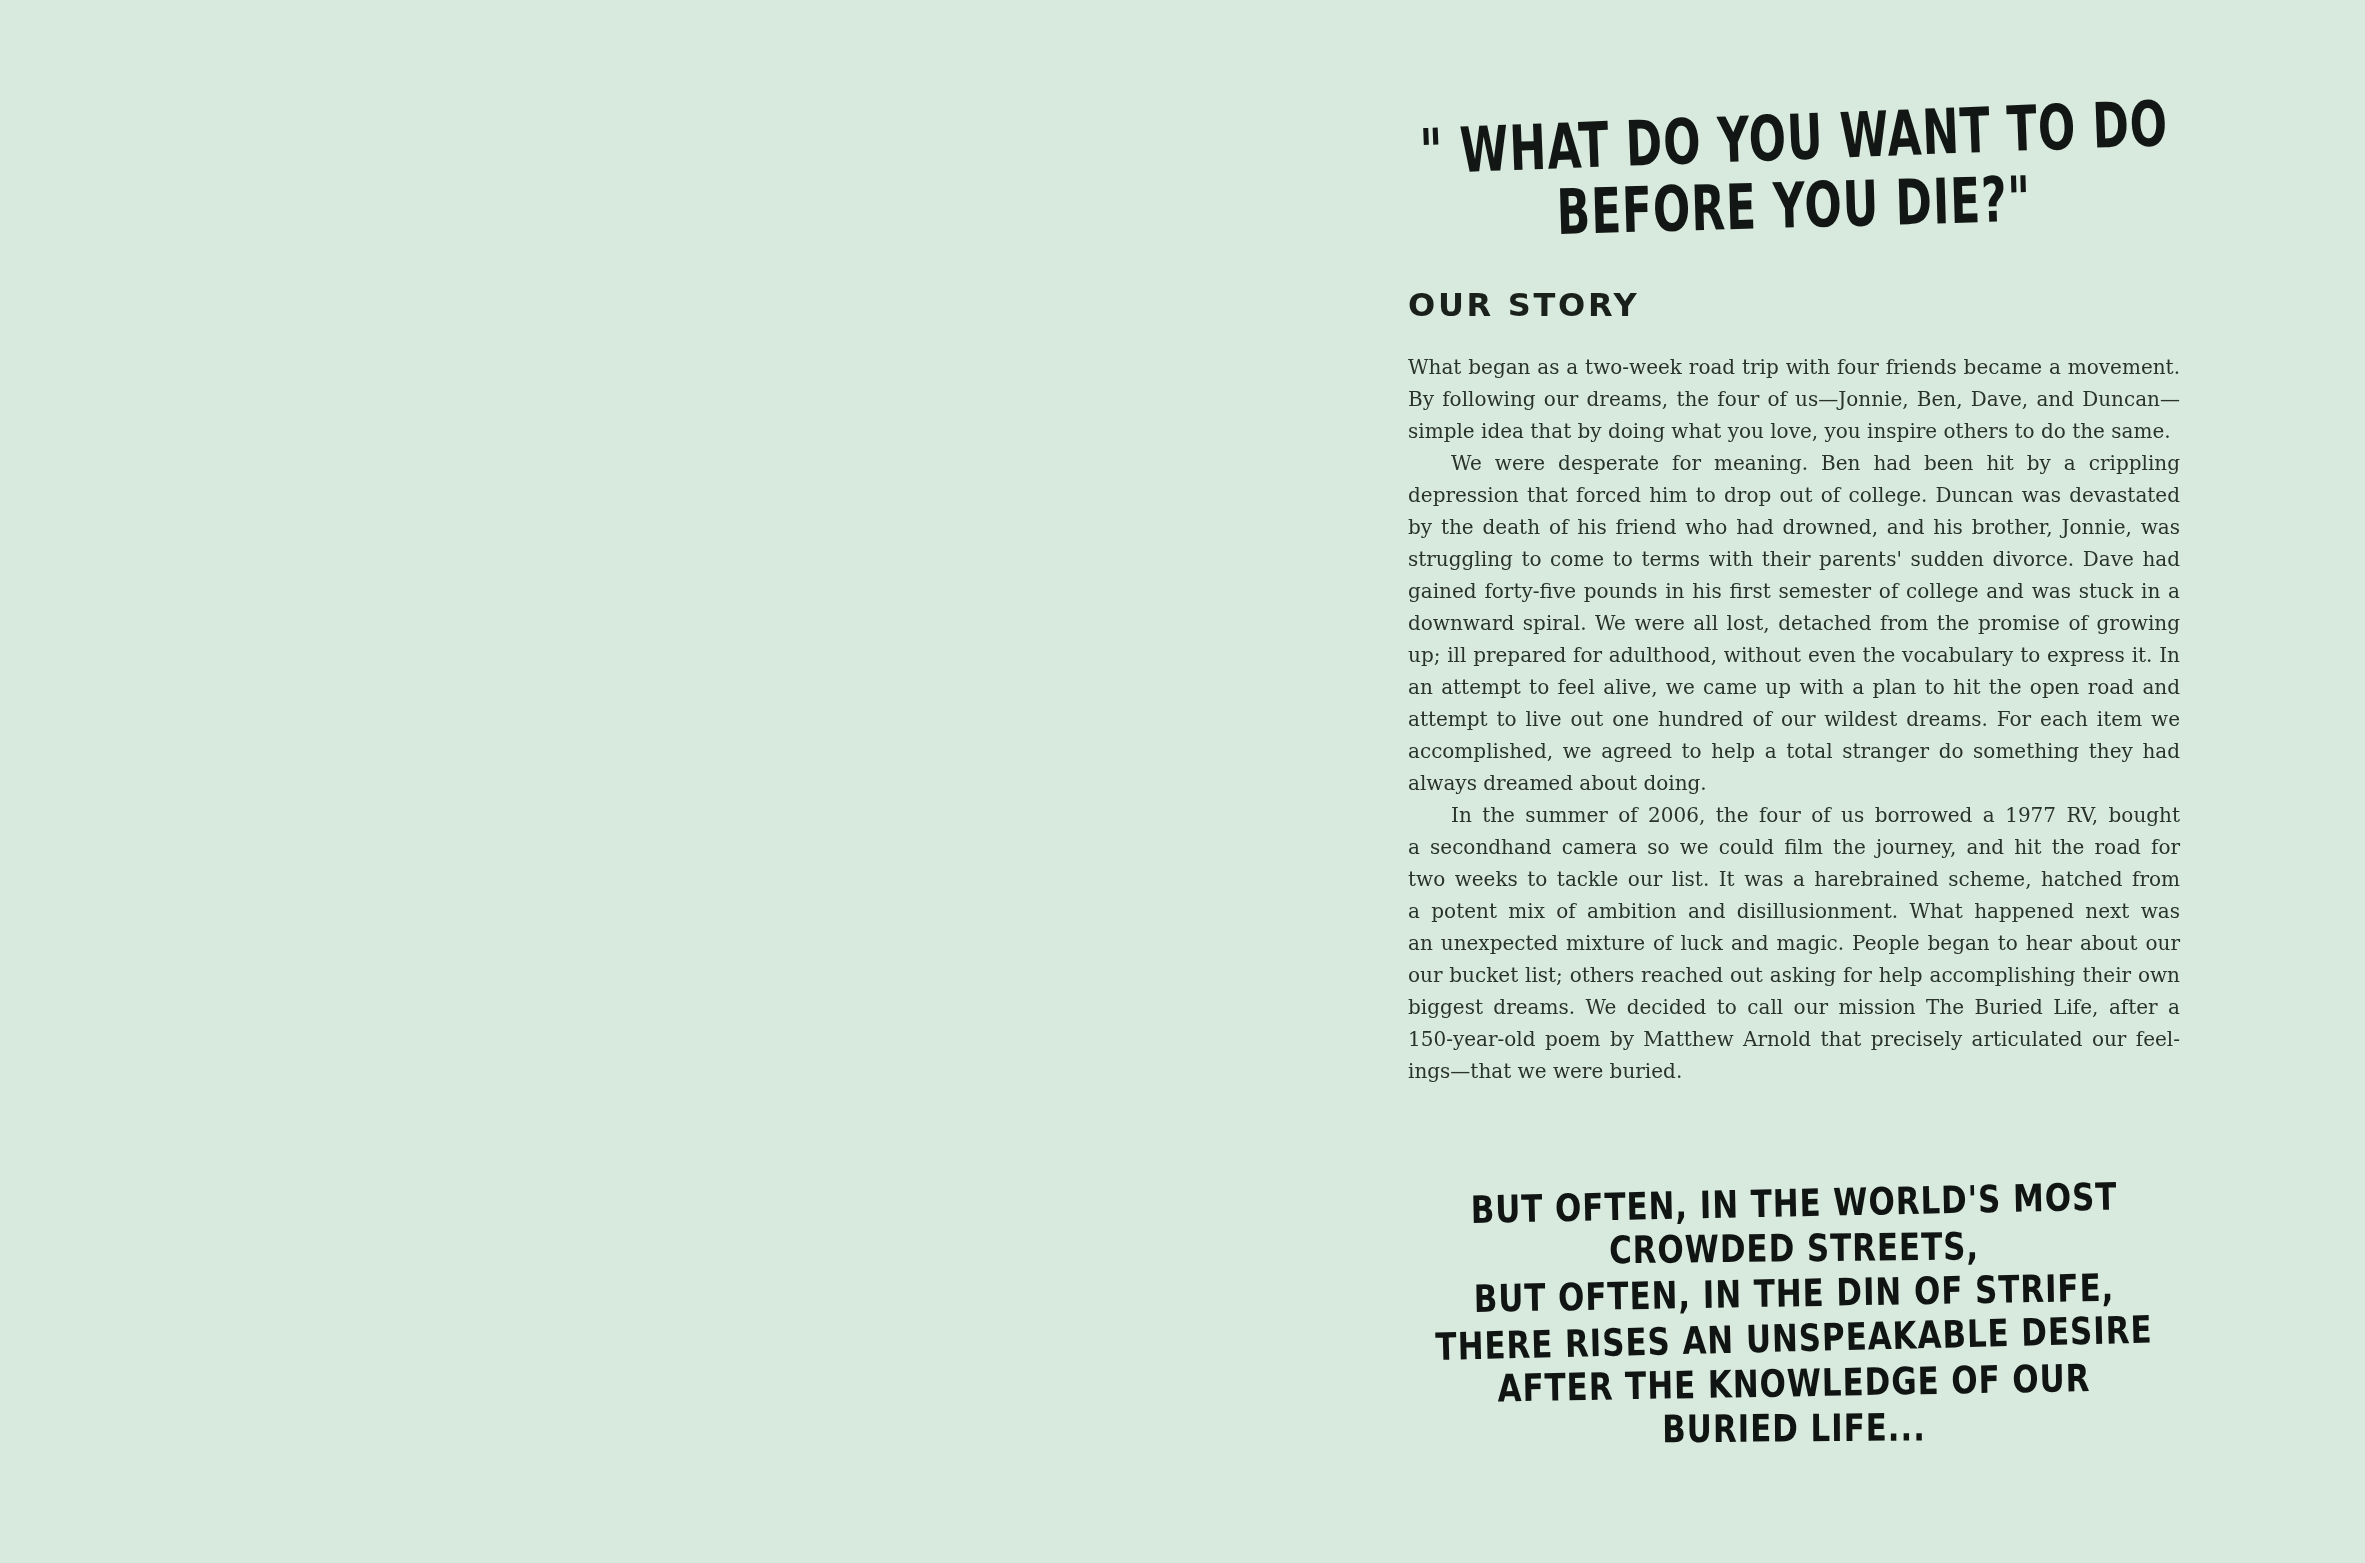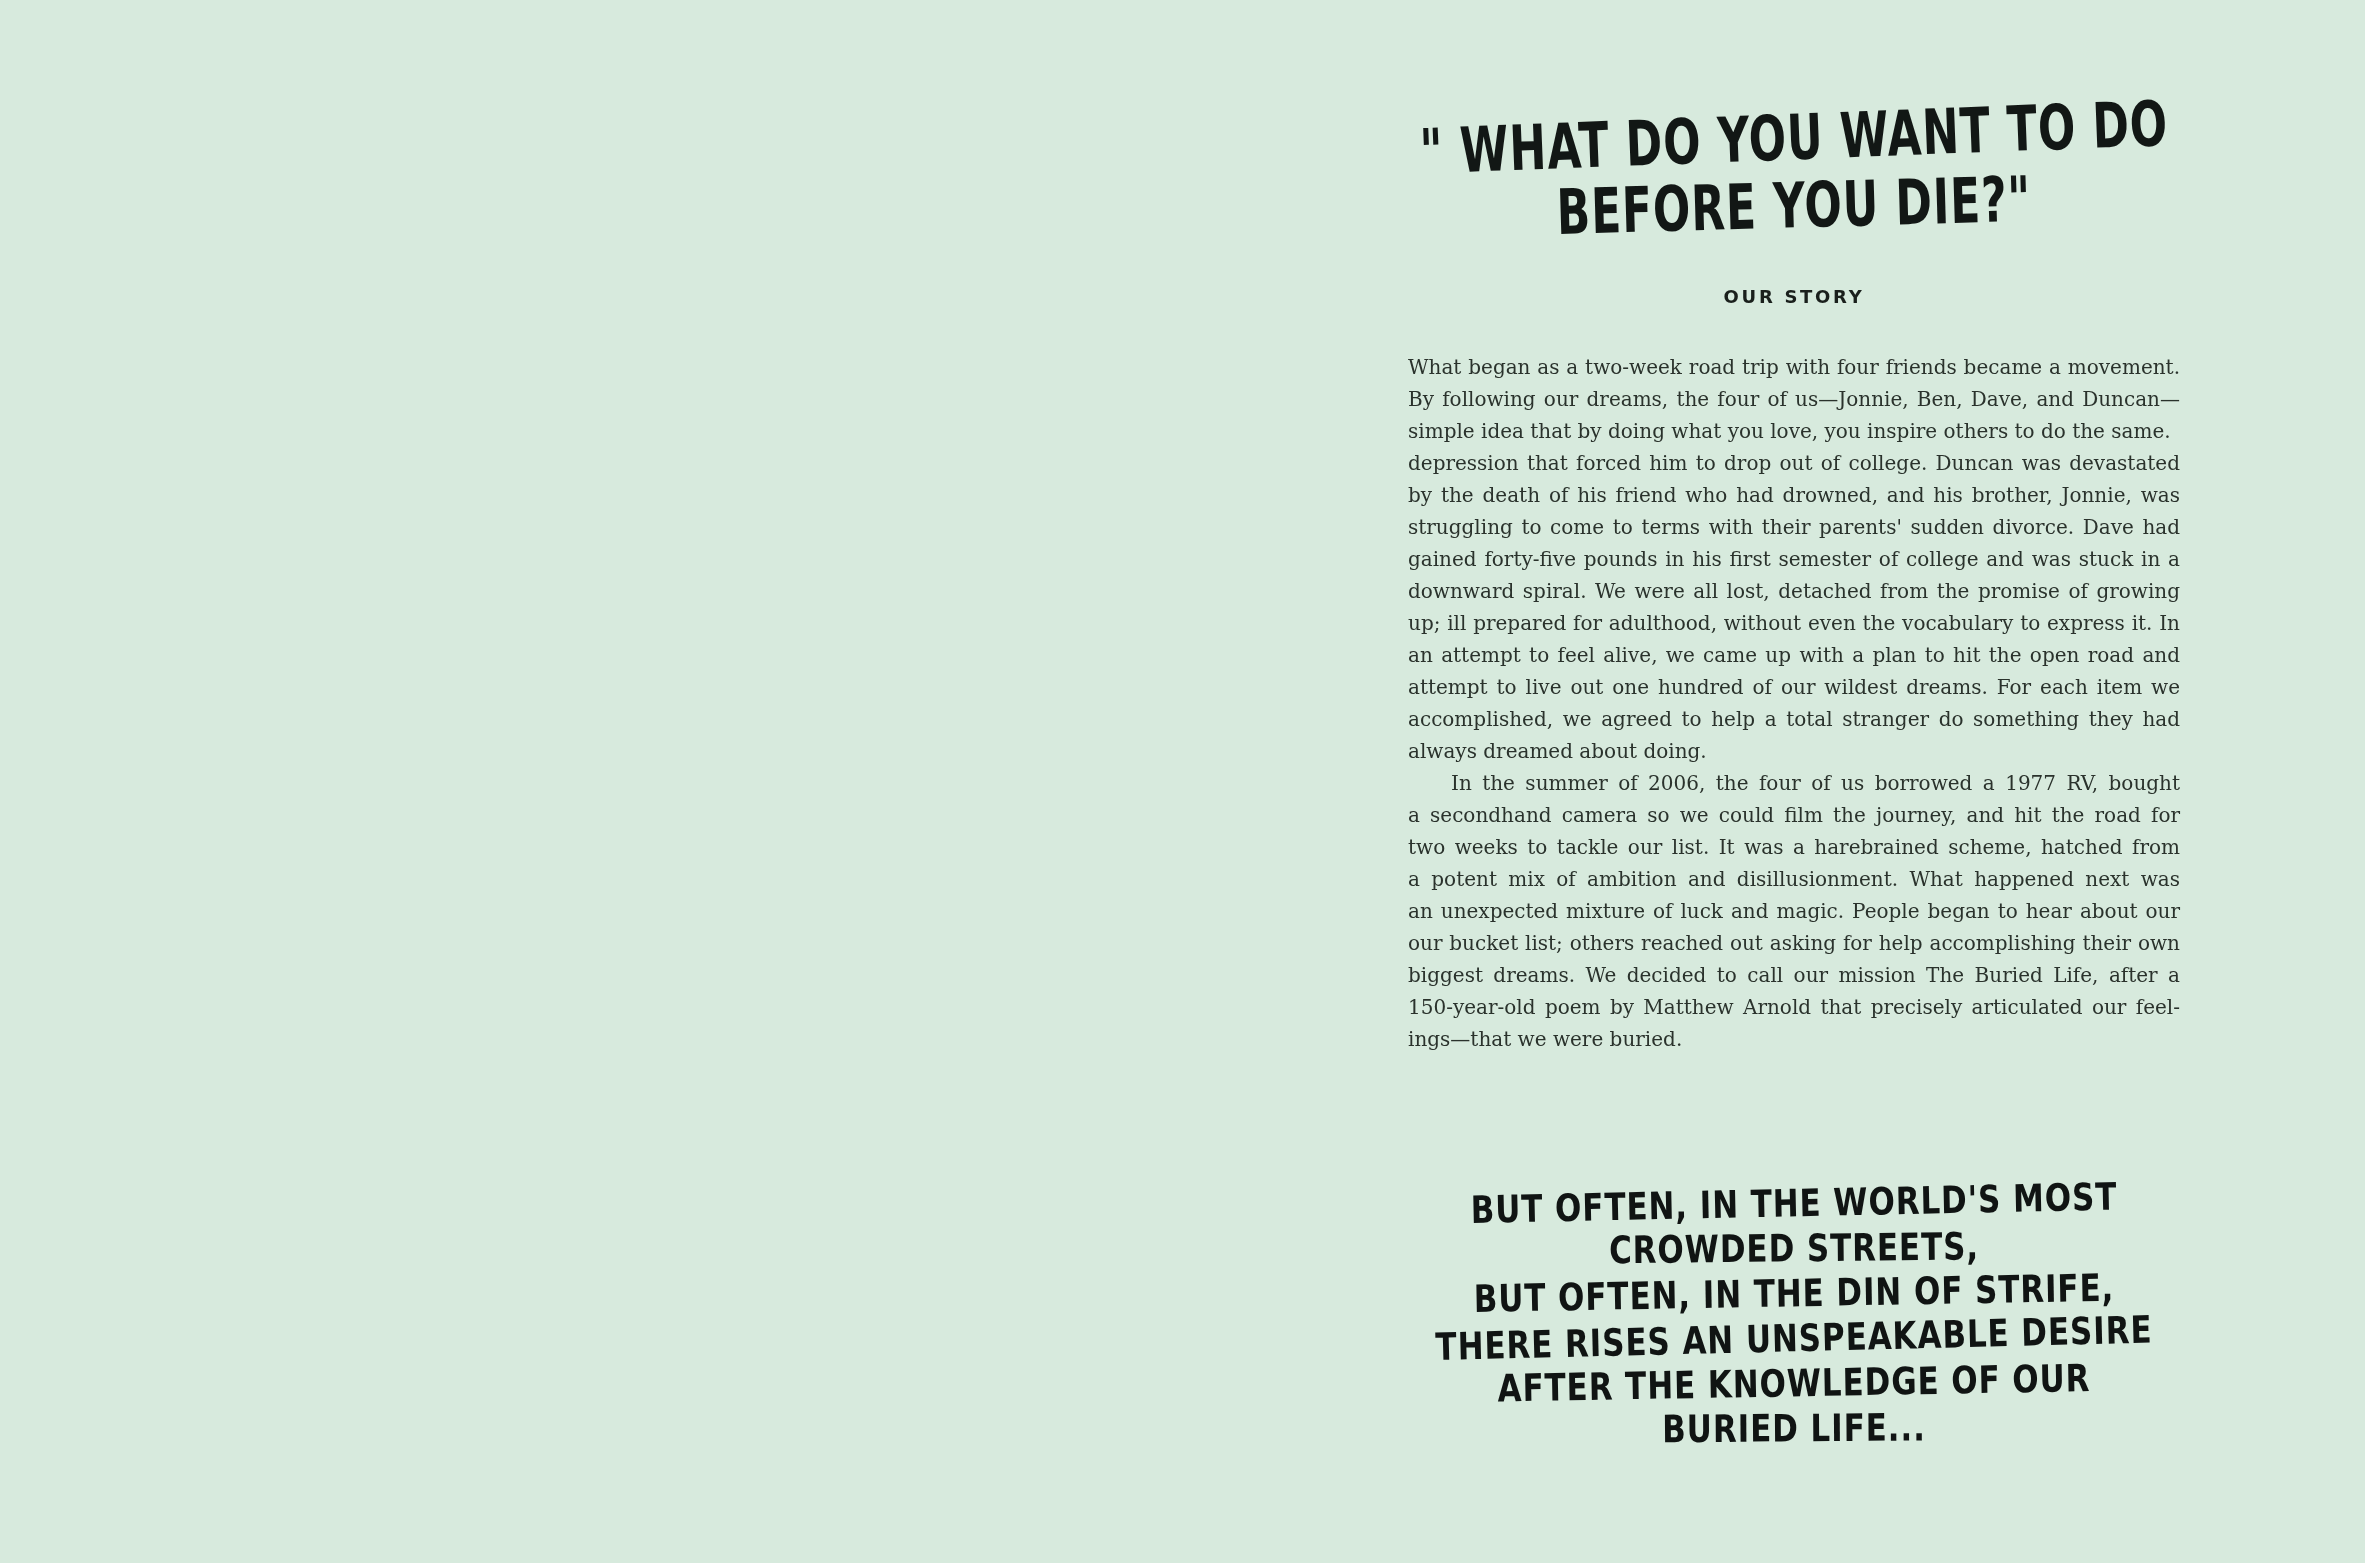--- a/index.html
+++ b/index.html
@@ -37,24 +37,24 @@
     line-height: 62px;
   }
   .title-line.l1 { transform: rotate(-2.2deg) scaleY(1.42); transform-origin: 50% 50%; }
   .title-line.l2 { transform: rotate(-1.6deg) scaleY(1.42); transform-origin: 50% 50%; margin-top: 5.5px; }
   
   .section-heading {
     position: absolute;
     left: 1408px;
     top: 286px;
     width: 772px;
-    text-align: center;
+    text-align: left;
     font-family: "DejaVu Sans", sans-serif;
     font-weight: bold;
-    font-size: 18px;
+    font-size: 32px;
     letter-spacing: 2.7px;
     color: #1a201c;
   }
   
   .story {
     position: absolute;
     left: 1408px;
     top: 351px;
     width: 772px;
     color: #2a322c;
@@ -104,20 +104,21 @@
 
   <div class="section-heading">OUR STORY</div>
 
   <div class="story">
       <div class="para">
         <div class="line first">What began as a two-week road trip with four friends became a movement.</div>
         <div class="line">By following our dreams, the four of us—Jonnie, Ben, Dave, and Duncan—</div>
         <div class="line last">simple idea that by doing what you love, you inspire others to do the same.</div>
       </div>
       <div class="para indent">
+        <div class="line first">We were desperate for meaning. Ben had been hit by a crippling</div>
         <div class="line">depression that forced him to drop out of college. Duncan was devastated</div>
         <div class="line">by the death of his friend who had drowned, and his brother, Jonnie, was</div>
         <div class="line">struggling to come to terms with their parents' sudden divorce. Dave had</div>
         <div class="line">gained forty-five pounds in his first semester of college and was stuck in a</div>
         <div class="line">downward spiral. We were all lost, detached from the promise of growing</div>
         <div class="line">up; ill prepared for adulthood, without even the vocabulary to express it. In</div>
         <div class="line">an attempt to feel alive, we came up with a plan to hit the open road and</div>
         <div class="line">attempt to live out one hundred of our wildest dreams. For each item we</div>
         <div class="line">accomplished, we agreed to help a total stranger do something they had</div>
         <div class="line last">always dreamed about doing.</div>

